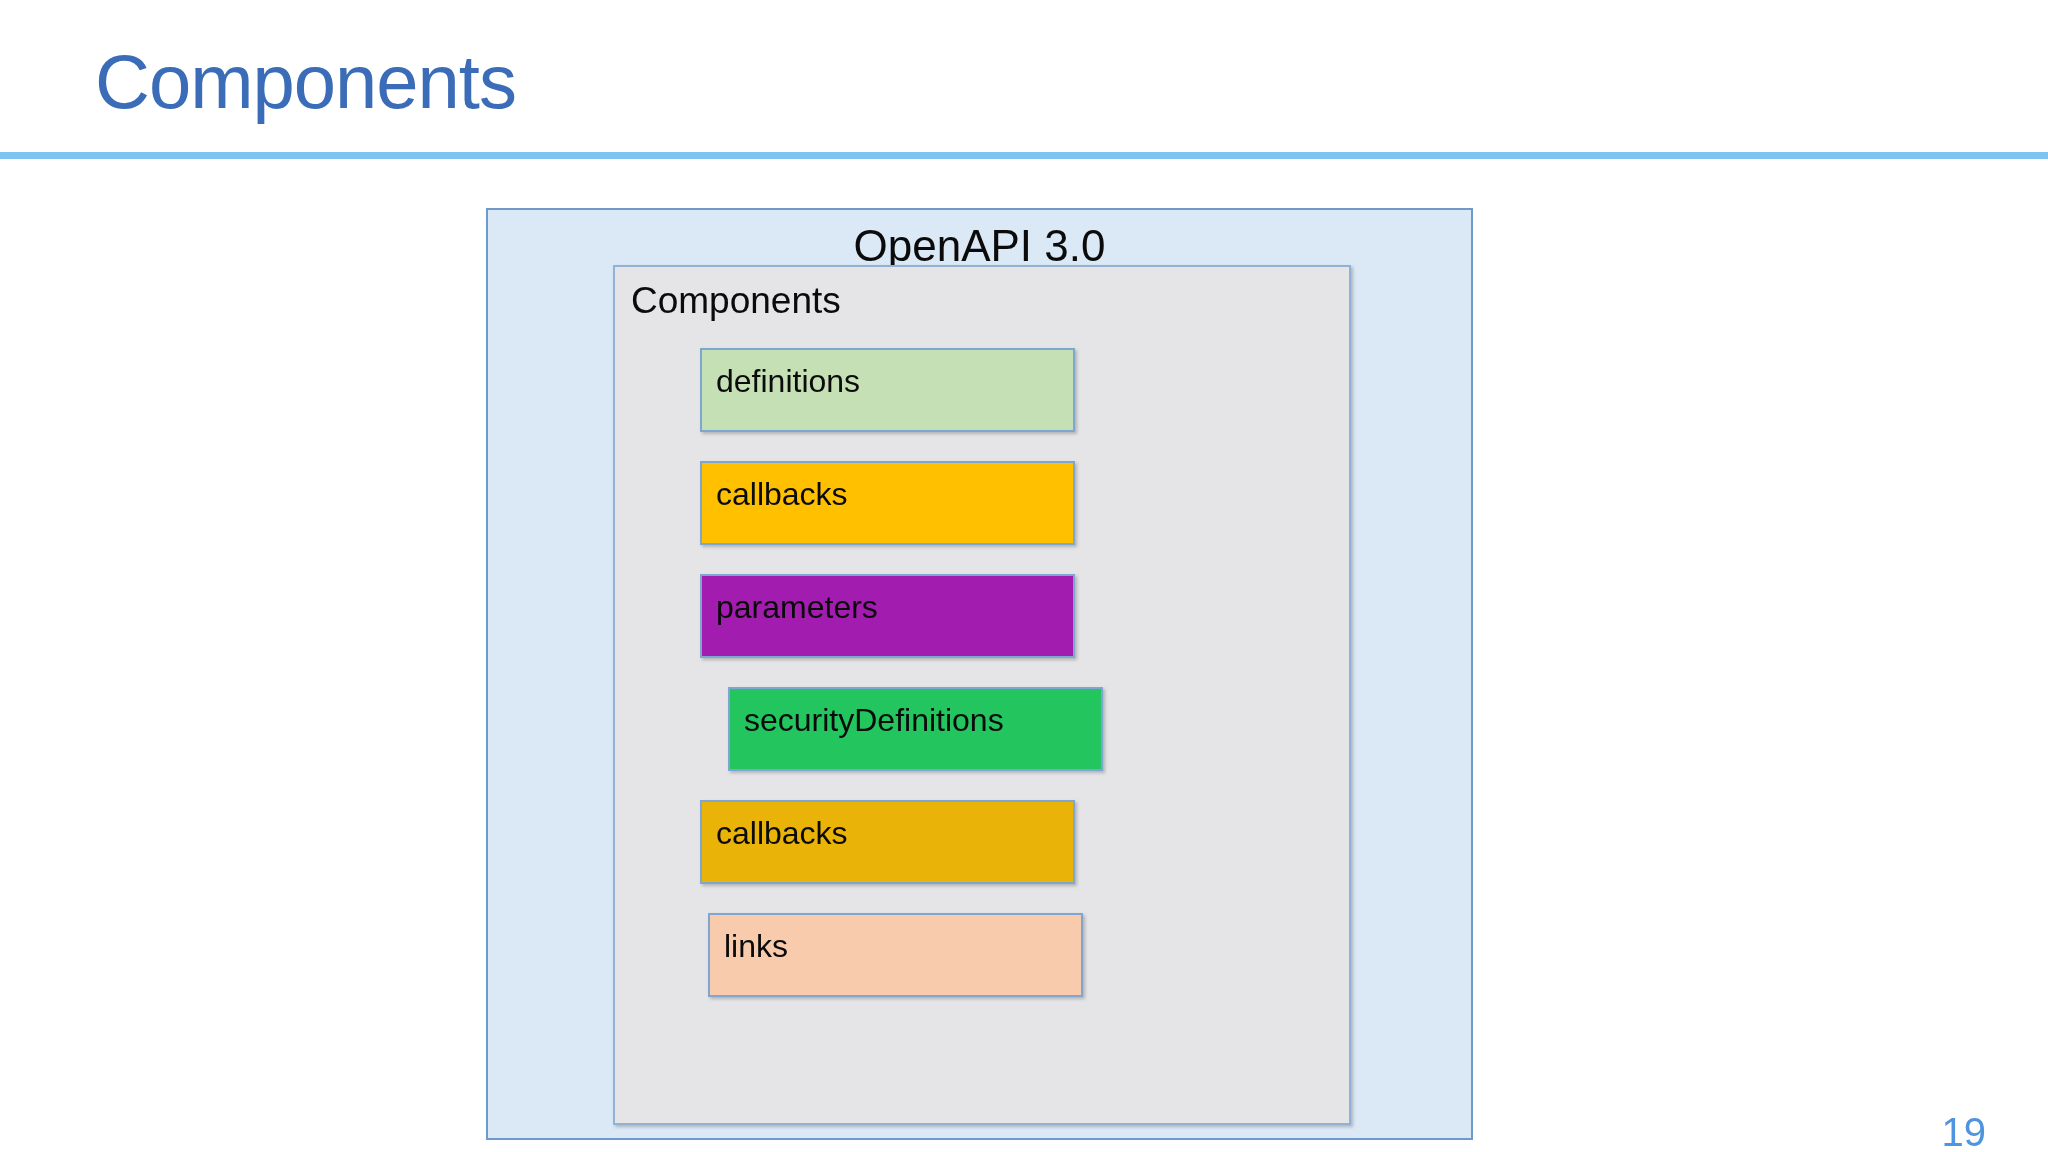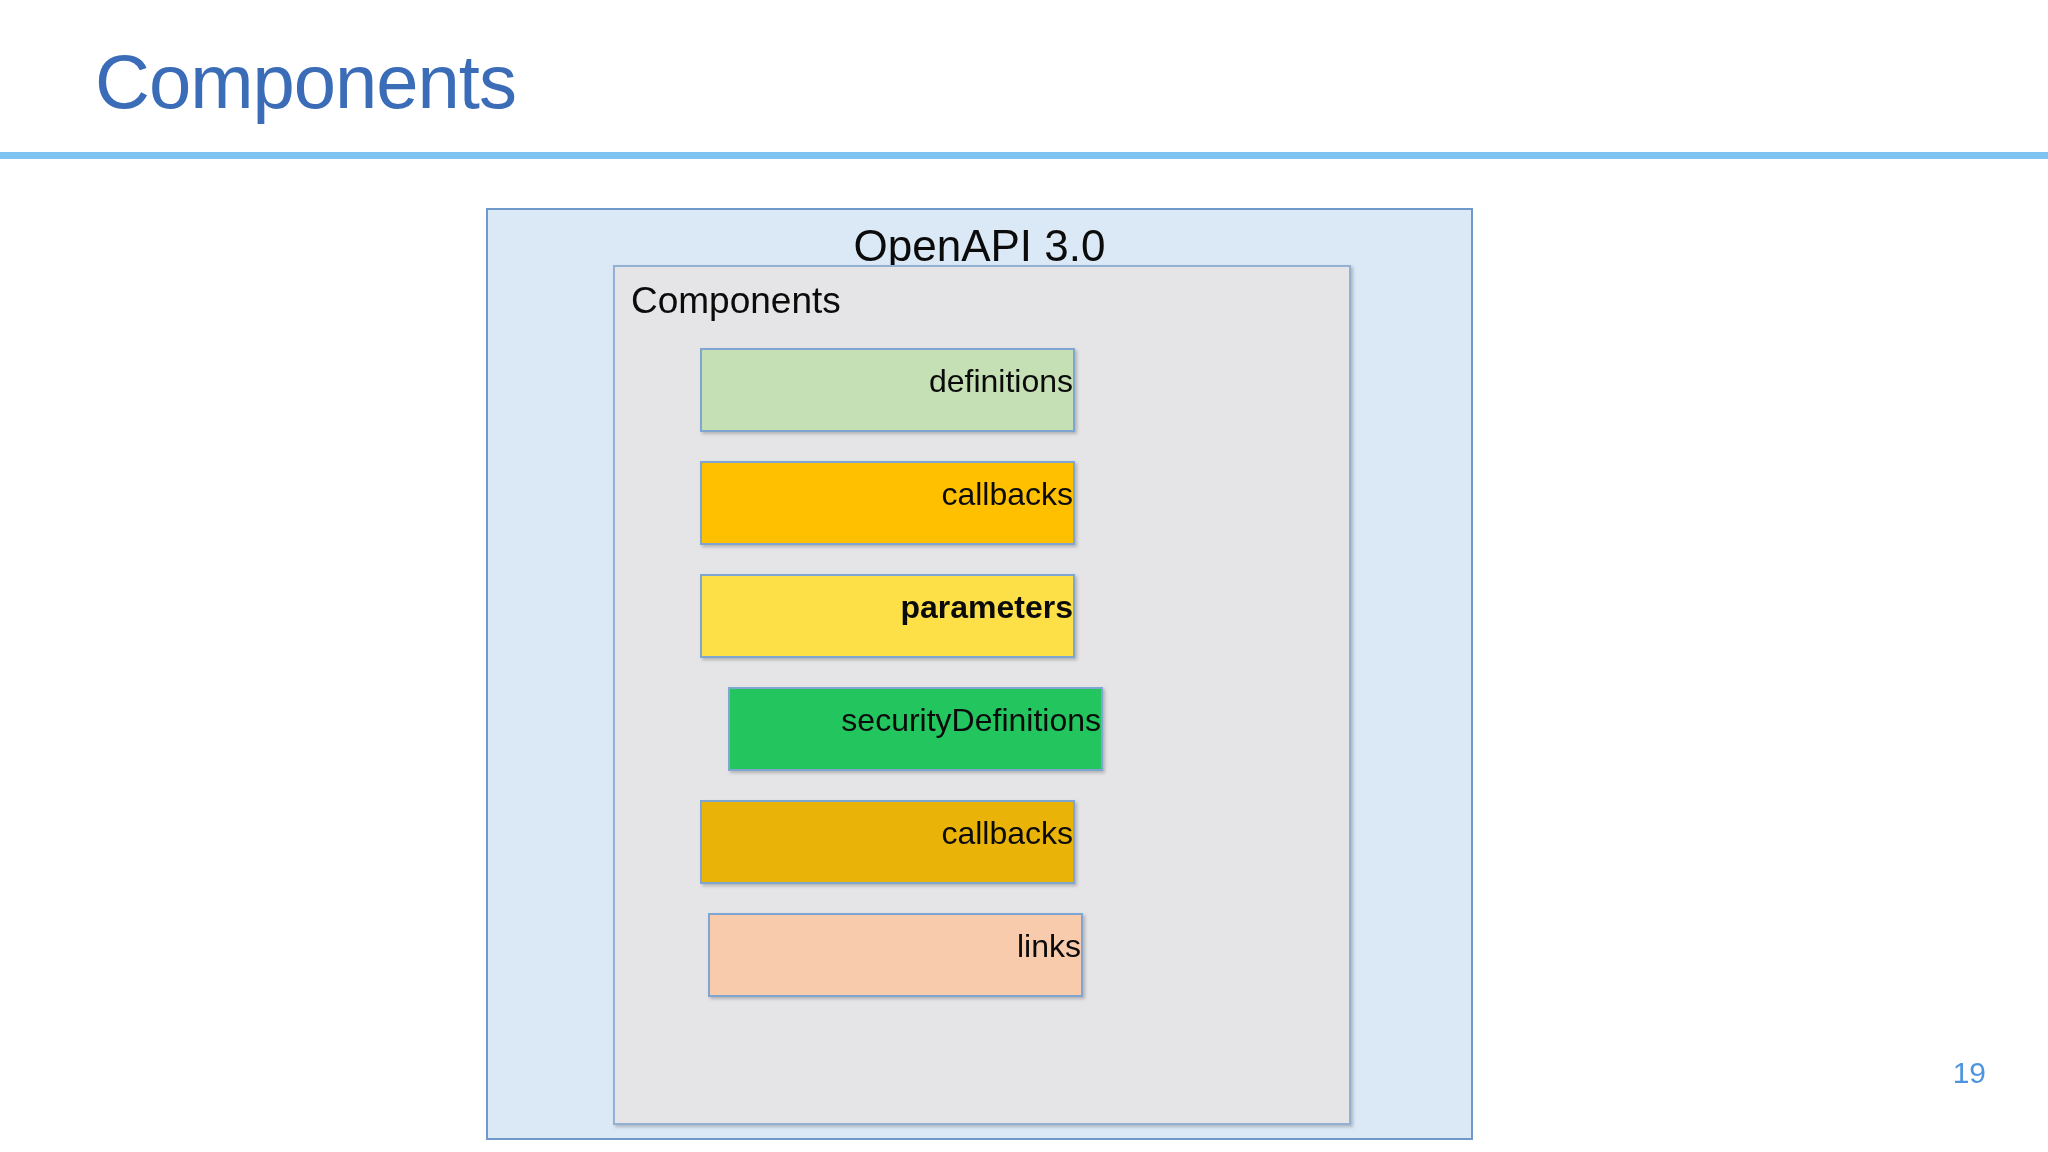--- a/index.html
+++ b/index.html
@@ -77,21 +77,20 @@
     font-size: 37px;
     line-height: 1.2;
     color: var(--label-text);
   }
 
   .component-list {
     position: absolute;
     left: 85px;
     top: 81px;
     width: 375px;
-    text-align: right;
   }
 
   .component-box {
     width: 375px;
     height: 84px;
     box-sizing: border-box;
     margin-bottom: 29px;
     border: 2px solid var(--item-border);
     box-shadow: 2px 2px 3px rgba(90, 90, 90, 0.35);
   }
@@ -100,23 +99,23 @@
     display: block;
     padding: 11px 0 0 14px;
     font-size: 32px;
     line-height: 1.25;
     color: var(--label-text);
     white-space: nowrap;
   }
 
   .page-number {
     position: absolute;
-    top: 1058px;
+    top: 1112px;
     right: 62px;
-    font-size: 30px;
+    font-size: 40px;
     line-height: 1;
     color: var(--page-number);
     margin-left: 25px;
   }
 </style>
 </head>
 <body style="--title: #3B6CB7; --rule: #7EC3F1; --page-number: #4E94DE; --outer-bg: #DBE8F5; --outer-border: #6E99C9; --inner-bg: #E5E4E6; --inner-border: #92B1D3; --item-border: #7EA6D1; --label-text: #0B0B0B;">
 
 <div class="slide-title">Components</div>
 
@@ -128,21 +127,21 @@
   <div class="inner-box">
     <div class="inner-box-label">Components</div>
 
     <div class="component-list">
         <div class="component-box" style="background: rgb(197, 224, 180);">
     <span class="component-box-label">definitions</span>
   </div>
         <div class="component-box" style="background: rgb(255, 192, 0);">
     <span class="component-box-label">callbacks</span>
   </div>
-        <div class="component-box" style="background: #fde047; font-weight: bold;">
+        <div class="component-box" style="background: #a21caf;">
     <span class="component-box-label">parameters</span>
   </div>
         <div class="component-box" style="background: #22c55e; margin-left: 28px;">
     <span class="component-box-label">securityDefinitions</span>
   </div>
         <div class="component-box" style="background: #eab308;">
     <span class="component-box-label">callbacks</span>
   </div>
         <div class="component-box" style="background: rgb(248, 203, 173); margin-left: 8px;">
     <span class="component-box-label">links</span>

